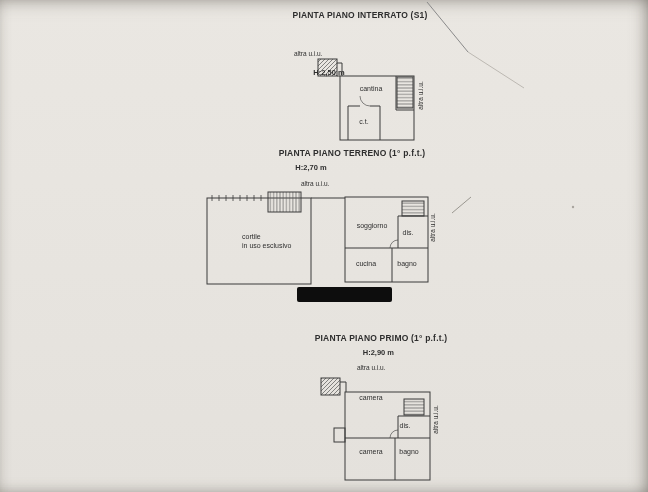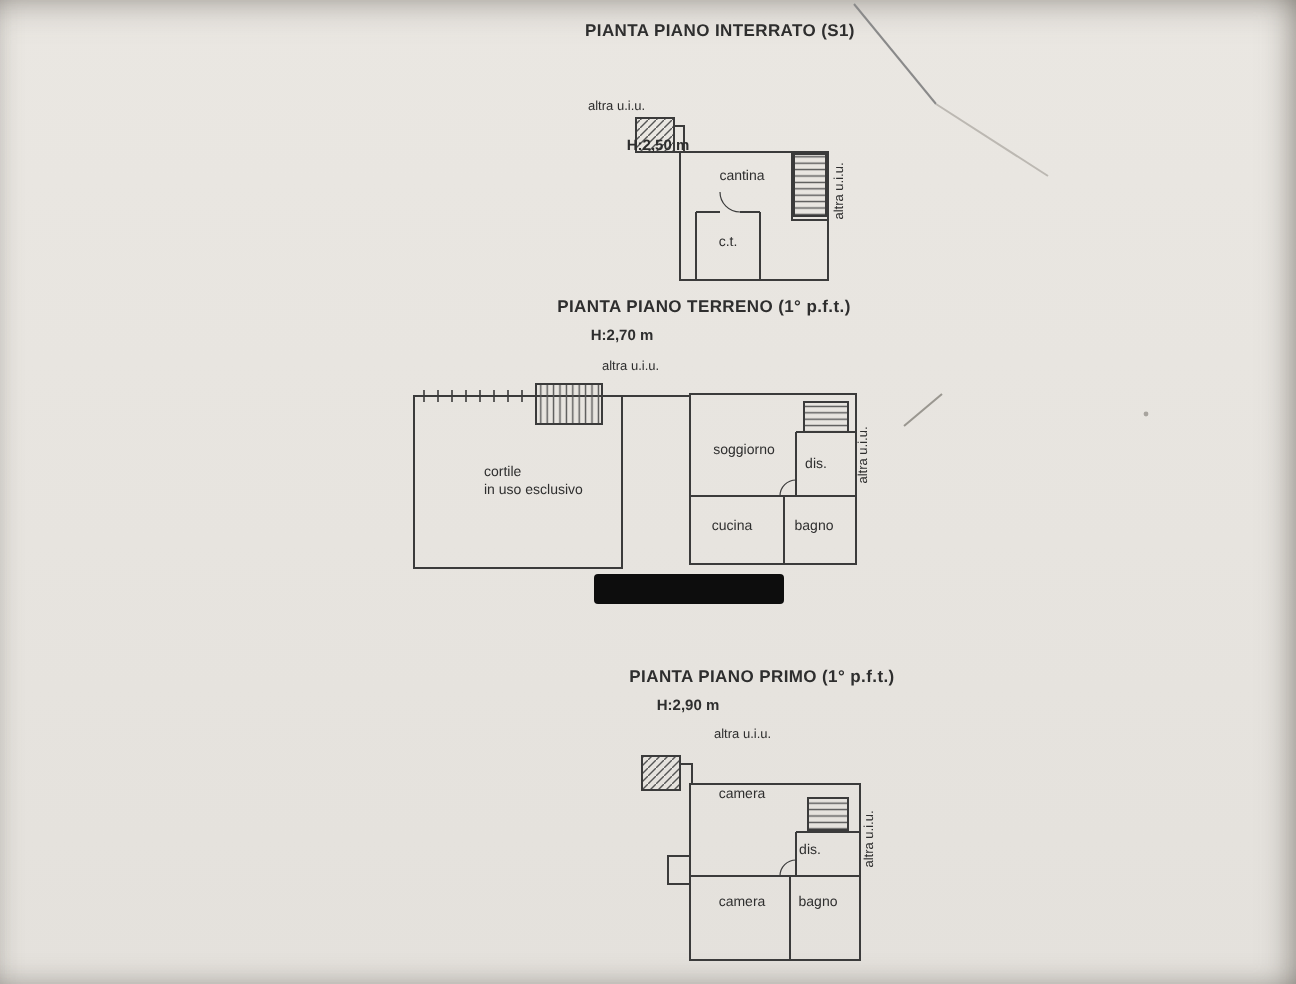--- a/index.html
+++ b/index.html
@@ -106,21 +106,21 @@
   </div>
   <div class="txt t-room" style="left:350px;top:221px;width:44px;">soggiorno</div>
   <div class="txt t-room" style="left:398px;top:228px;width:20px;">dis.</div>
   <div class="txt t-room" style="left:348px;top:259px;width:36px;">cucina</div>
   <div class="txt t-room" style="left:393px;top:259px;width:28px;">bagno</div>
   <div class="txt t-vert" style="left:407px;top:224px;width:50px;">altra u.i.u.</div>
 
   <div class="redaction"></div>
 
   <div class="txt t-title" style="left:256px;top:333px;width:250px;">PIANTA PIANO PRIMO (1° p.f.t.)</div>
-  <div class="txt t-sub" style="left:294px;top:348px;width:100px;">H:2,90 m</div>
+  <div class="txt t-sub" style="left:294px;top:348px;width:100px;text-align:right;">H:2,90 m</div>
   <div class="txt t-small" style="left:357px;top:364px;">altra u.i.u.</div>
   <div class="txt t-room" style="left:351px;top:393px;width:40px;">camera</div>
   <div class="txt t-room" style="left:395px;top:421px;width:20px;">dis.</div>
   <div class="txt t-room" style="left:351px;top:447px;width:40px;">camera</div>
   <div class="txt t-room" style="left:395px;top:447px;width:28px;">bagno</div>
   <div class="txt t-vert" style="left:410px;top:416px;width:50px;">altra u.i.u.</div>
 
 </div>
 
 </body></html>

